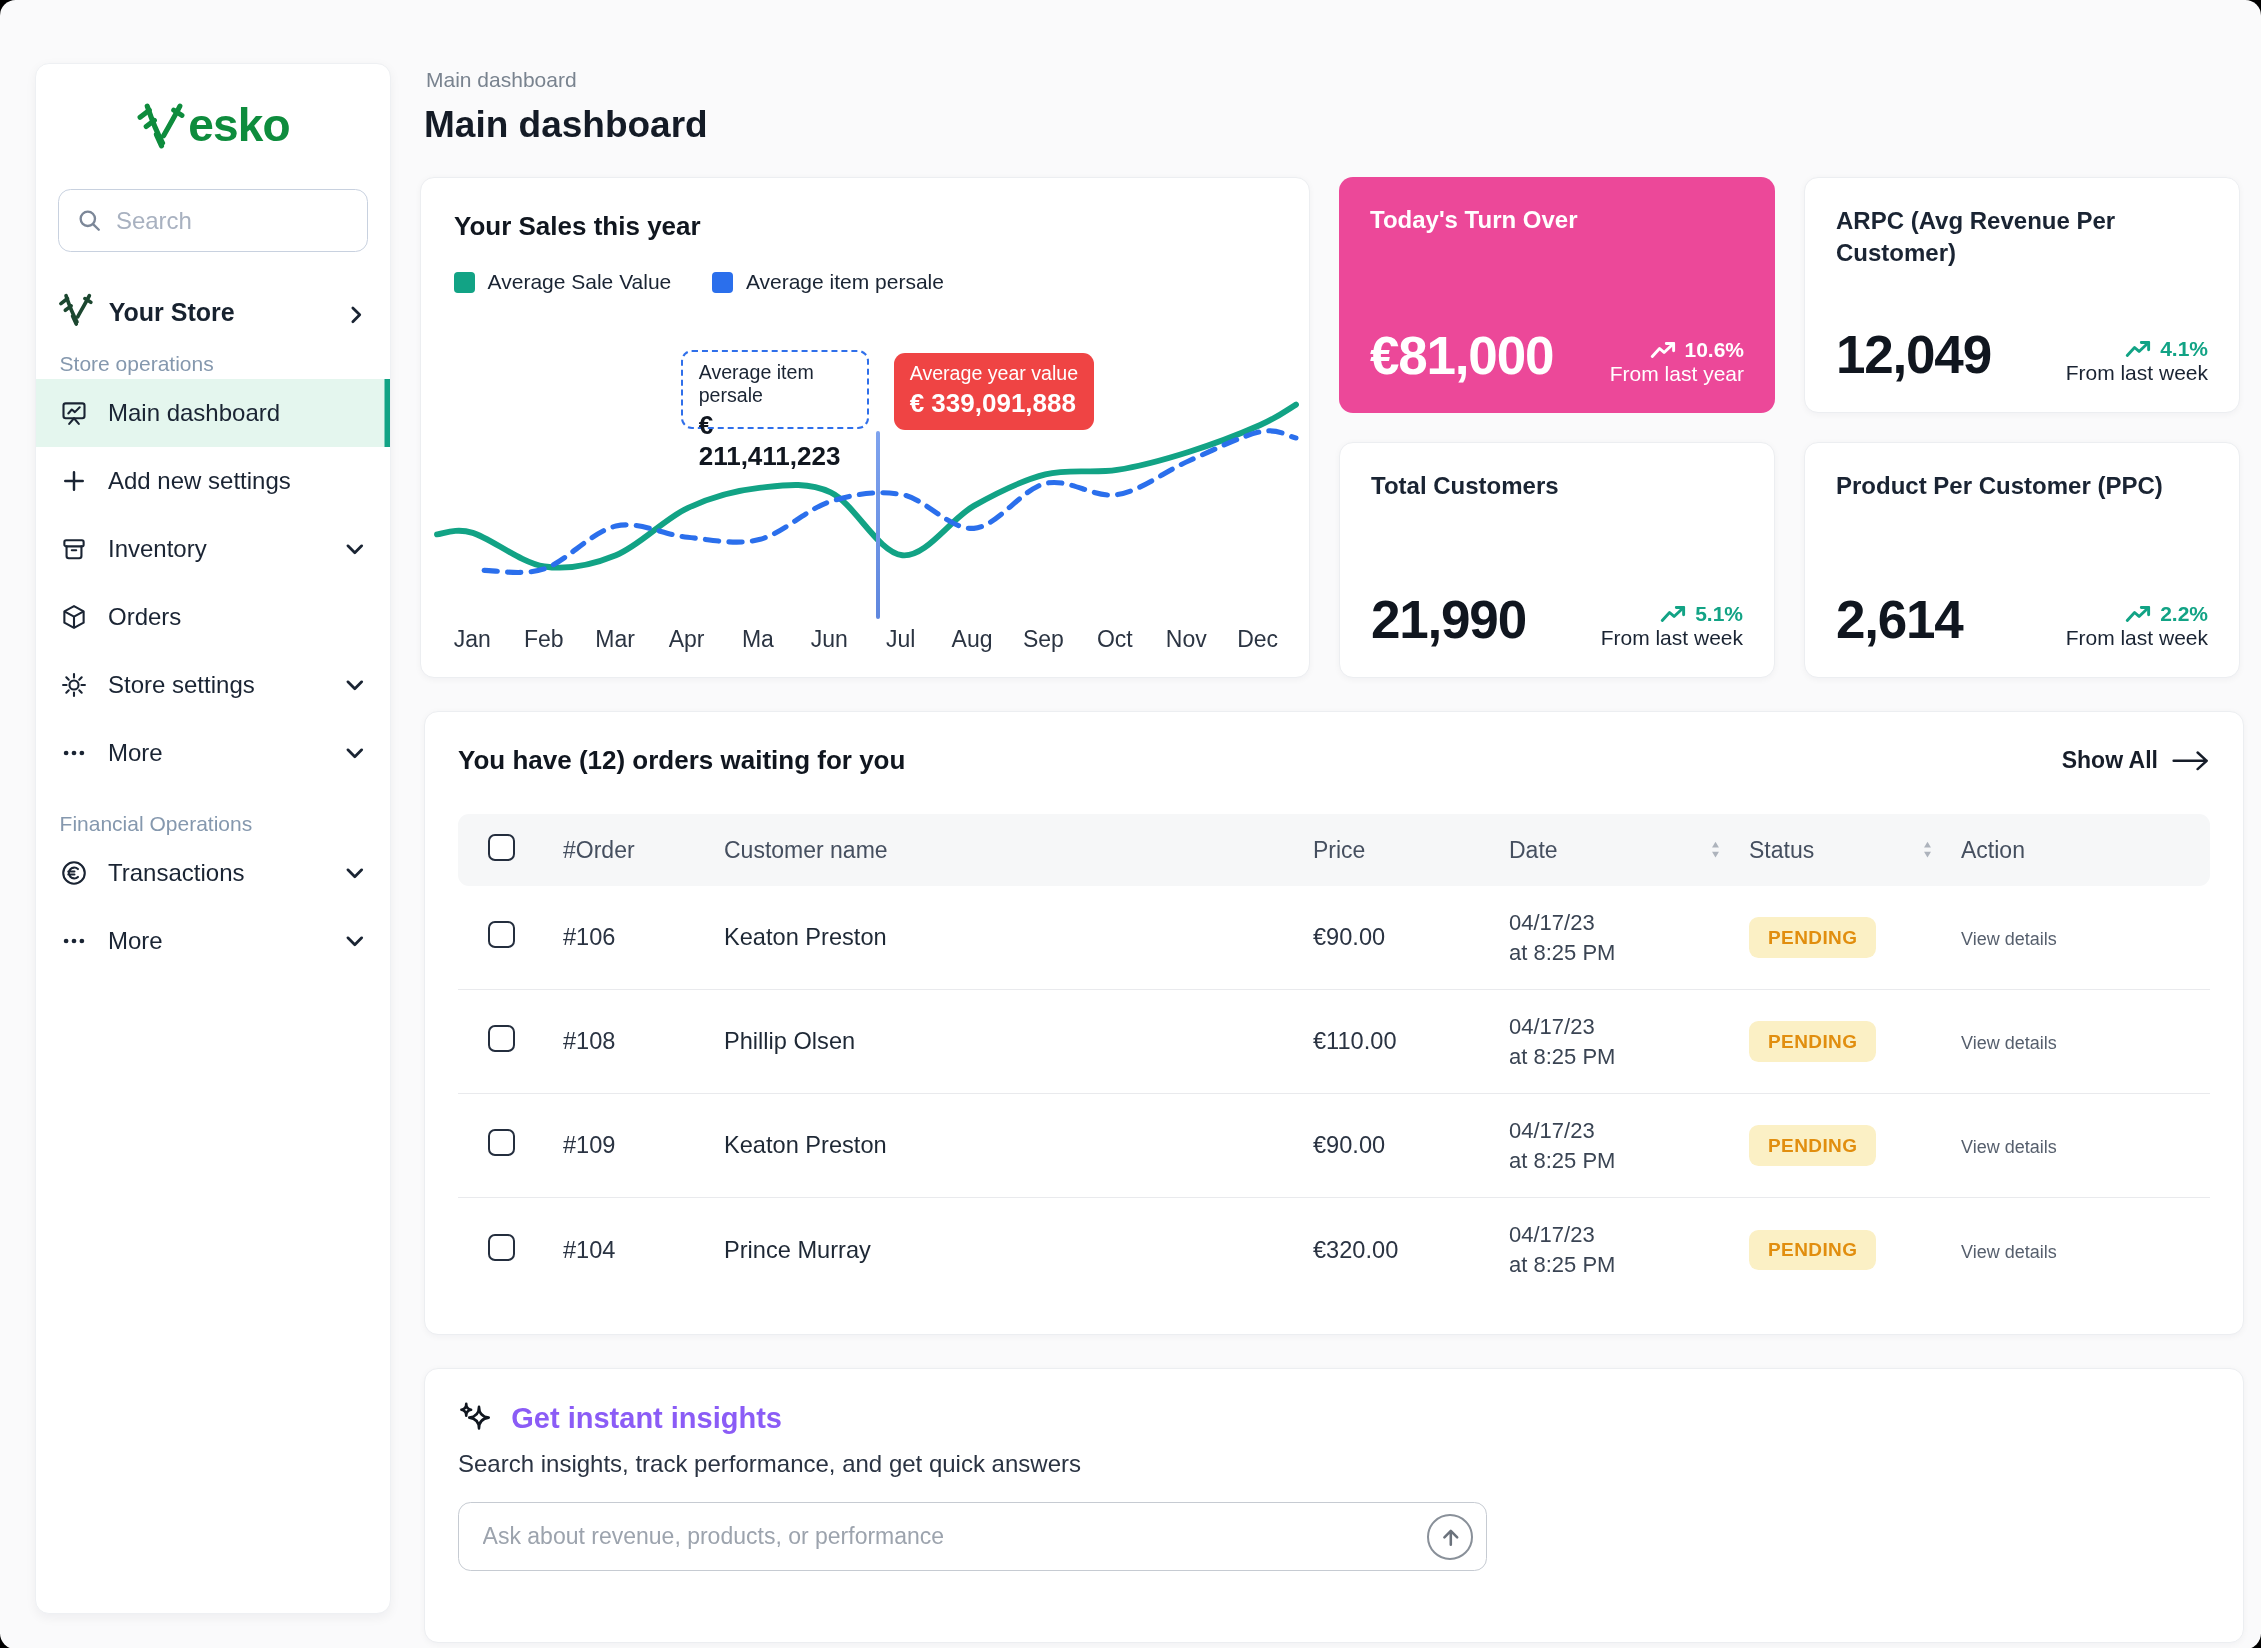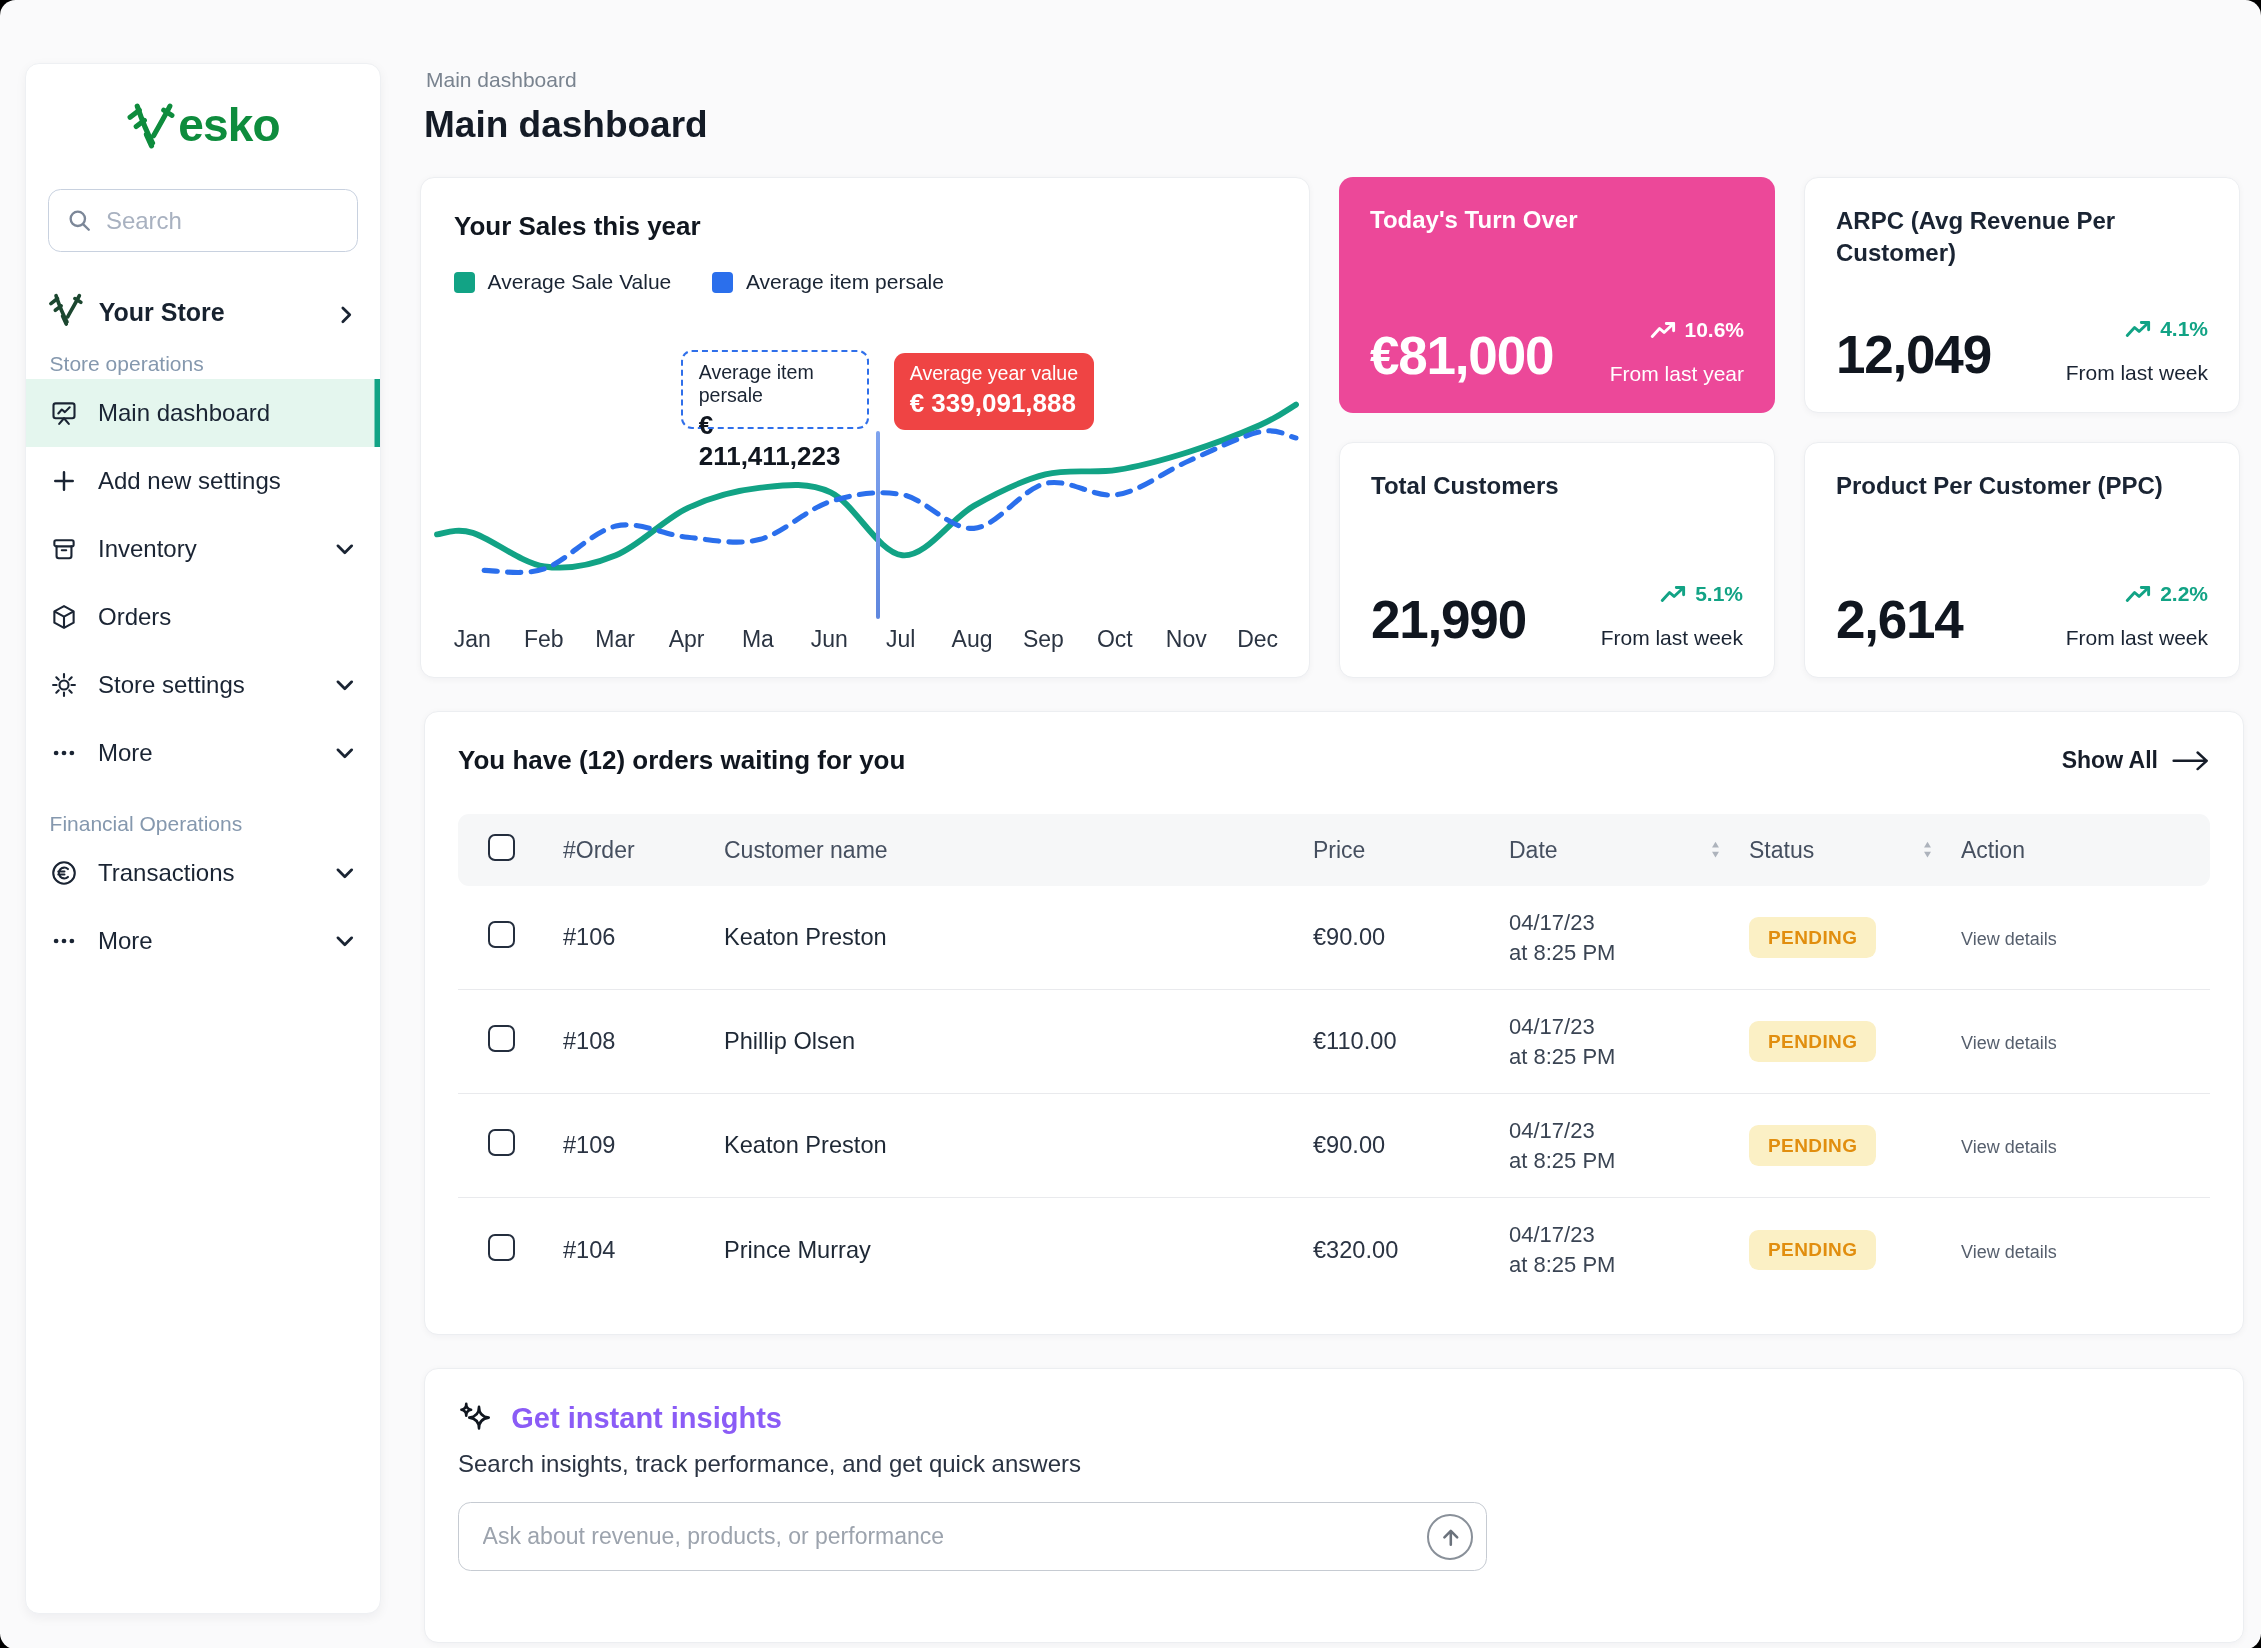--- a/index.html
+++ b/index.html
@@ -1,21 +1,21 @@
 <!DOCTYPE html>
 <html style="font-size:12.6px"><head>
 <meta charset="utf-8">
 <style>
   * { box-sizing: border-box; margin: 0; padding: 0; }
   html, body { width: 2261px; height: 1649px; background: #000; }
   body { font-family: "Liberation Sans", "DejaVu Sans", sans-serif; color: #141B26; }
   #app { position: relative; width: 2261px; height: 1649px; background: #FAFAFB; border-radius: 15.7px; overflow: hidden; }
 
   
-  .sidebar { position: absolute; left: 25px; top: 63px; width: 356px; height: 1551px;
+  .sidebar { position: absolute; left: 35px; top: 63px; width: 356px; height: 1551px;
     background: #fff; border: 0.8px solid #EEF0F3; border-radius: 14px;
     box-shadow: 0 3.1px 11px rgba(16,24,40,.05); padding-top: 27px; overflow: hidden; }
   .logo-row { display: flex; align-items: center; justify-content: center; gap: 3.1px; height: 68px; }
   .logo-row svg { width: 50px; height: 50px; color: #0E8C3D; }
   .logo-text { font-size: 46px; font-weight: 800; color: #0E8C3D; letter-spacing: -0.8px; }
   .side-pad { padding: 0 22px; }
   .search-box { margin-top: 30px; height: 63px; border: 1.6px solid #C8D1DF; border-radius: 12.6px;
     display: flex; align-items: center; gap: 12.6px; padding: 0 17.3px; background: #fff; }
   .search-box svg { width: 27px; height: 27px; flex: 0 0 auto; }
   .search-box input { border: none; outline: none; flex: 1; font-size: 24px; color: #333;
@@ -74,21 +74,21 @@
   .kpi-card.filled .kpi-title { color: #fff; }
   .kpi-bottom { position: absolute; left: 31px; right: 31px; bottom: 27px;
     display: flex; justify-content: space-between; align-items: flex-end; }
   .kpi-value { font-size: 53px; font-weight: 800; letter-spacing: -1.2px; color: #10161F; }
   .kpi-card.filled .kpi-value { color: #fff; }
   .kpi-trend { text-align: right; }
   .kpi-trend-top { display: flex; align-items: center; justify-content: flex-end; gap: 7.9px;
     font-size: 21px; font-weight: 700; color: #12A385; }
   .kpi-card.filled .kpi-trend-top { color: #fff; }
   .kpi-trend-top svg { width: 27px; height: 20.4px; }
-  .kpi-trend-label { font-size: 21px; color: #1A2433; margin-top: 20px; }
+  .kpi-trend-label { font-size: 21px; color: #1A2433; margin-top: 0; }
   .kpi-card.filled .kpi-trend-label { color: #fff; }
 
   
   .orders-card { position: absolute; left: 424px; top: 711px; width: 1820px; height: 624px; padding: 33px; }
   .orders-head { display: flex; justify-content: space-between; align-items: center; }
   .orders-title { font-size: 26px; font-weight: 800; color: #10161F; }
   .show-all { display: flex; align-items: center; gap: 14px; font-size: 23px; font-weight: 600;
     color: #161D29; cursor: pointer; }
   .show-all svg { width: 38px; height: 23.6px; }
   .otable { margin-top: 38px; }

